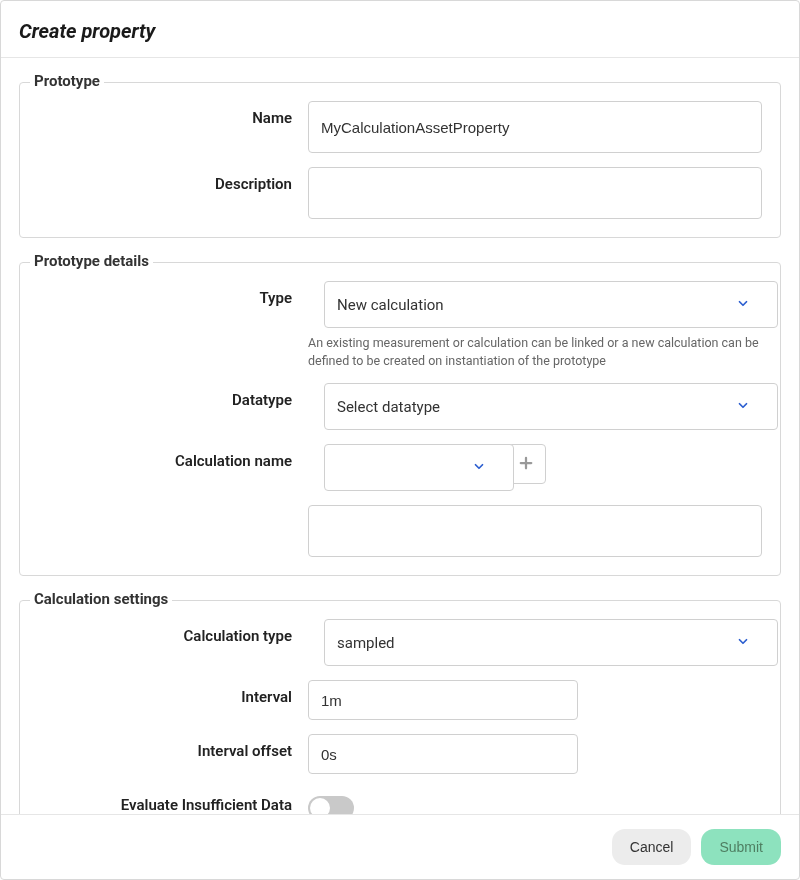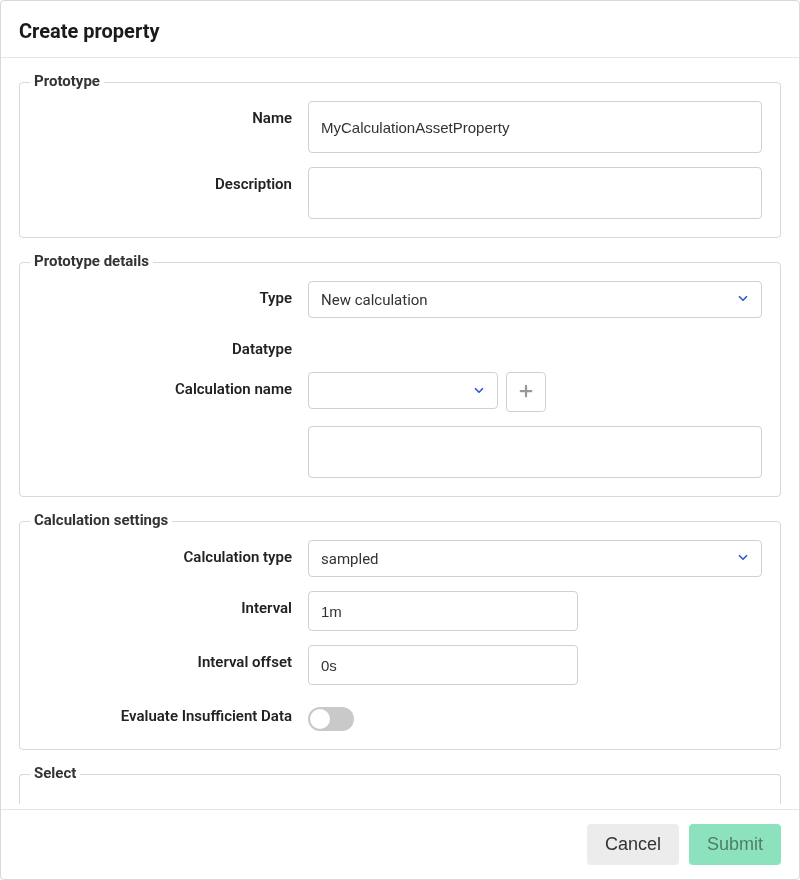--- a/index.html
+++ b/index.html
@@ -18,20 +18,21 @@
       width: 800px;
       height: 880px;
       border: 1px solid #d8d8d8;
       border-radius: 4px;
       display: flex;
       flex-direction: column;
       background: #fff;
     }
     .modal-header {
       padding: 18px 20px 14px 18px;
+      font-style: italic;
     }
     .modal-title {
       font-size: 20px;
       font-weight: 700;
       color: #1a1a1a;
     }
     .modal-body {
       flex: 1;
       overflow-y: auto;
       padding: 0 18px 0 18px;
@@ -85,30 +86,31 @@
       font-size: 15px;
       color: #333;
       background: #fff;
     }
     .select-wrap {
       position: relative;
       width: 100%;
     }
     .select-input {
       width: 100%;
-      height: 37px;
+      height: 47px;
       border: 1px solid #d0d0d0;
       border-radius: 4px;
       padding: 0 36px 0 12px;
       font-size: 15px;
       color: #333;
       background: #fff;
       display: flex;
       align-items: center;
       cursor: pointer;
+      margin-left: 16px;
     }
     .chevron-down {
       position: absolute;
       right: 12px;
       top: 50%;
       transform: translateY(-50%);
       pointer-events: none;
     }
     .help-text {
       font-size: 12.5px;
@@ -165,22 +167,22 @@
       left: 2px;
     }
     .modal-footer {
       padding: 14px 18px;
       display: flex;
       justify-content: flex-end;
       gap: 10px;
     }
     .btn {
       padding: 10px 18px;
-      border-radius: 4px;
-      font-size: 18px;
+      border-radius: 13px;
+      font-size: 14px;
       border: none;
       cursor: pointer;
     }
     .btn-cancel {
       background: #ececec;
       color: #333;
     }
     .btn-submit {
       background: #67d9a9;
       color: #14532d;
@@ -245,25 +247,38 @@
           <div class="select-wrap">
             <div class="select-input">
               <span>New calculation</span>
             </div>
             <span class="chevron-down">
               <svg width="14" height="14" viewBox="0 0 24 24" fill="none" stroke="#2d5fd0" stroke-width="3" stroke-linecap="round" stroke-linejoin="round">
                   <polyline points="6 9 12 15 18 9"></polyline>
                 </svg>
             </span>
           </div>
+          <div class="help-text">An existing measurement or calculation can be linked or a new calculation can be defined to be created on instantiation of the prototype</div>
         </div>
       </div>
 
       <div class="form-row">
         <div class="form-label">Datatype</div>
+        <div class="form-control-wrap">
+          <div class="select-wrap">
+            <div class="select-input">
+              <span>Select datatype</span>
+            </div>
+            <span class="chevron-down">
+              <svg width="14" height="14" viewBox="0 0 24 24" fill="none" stroke="#2d5fd0" stroke-width="3" stroke-linecap="round" stroke-linejoin="round">
+                  <polyline points="6 9 12 15 18 9"></polyline>
+                </svg>
+            </span>
+          </div>
+        </div>
       </div>
 
       <div class="form-row">
         <div class="form-label">Calculation name</div>
         <div class="form-control-wrap">
           <div class="calc-name-row">
             <div class="calc-name-select">
               <div class="select-input">
                 <span></span>
               </div>

